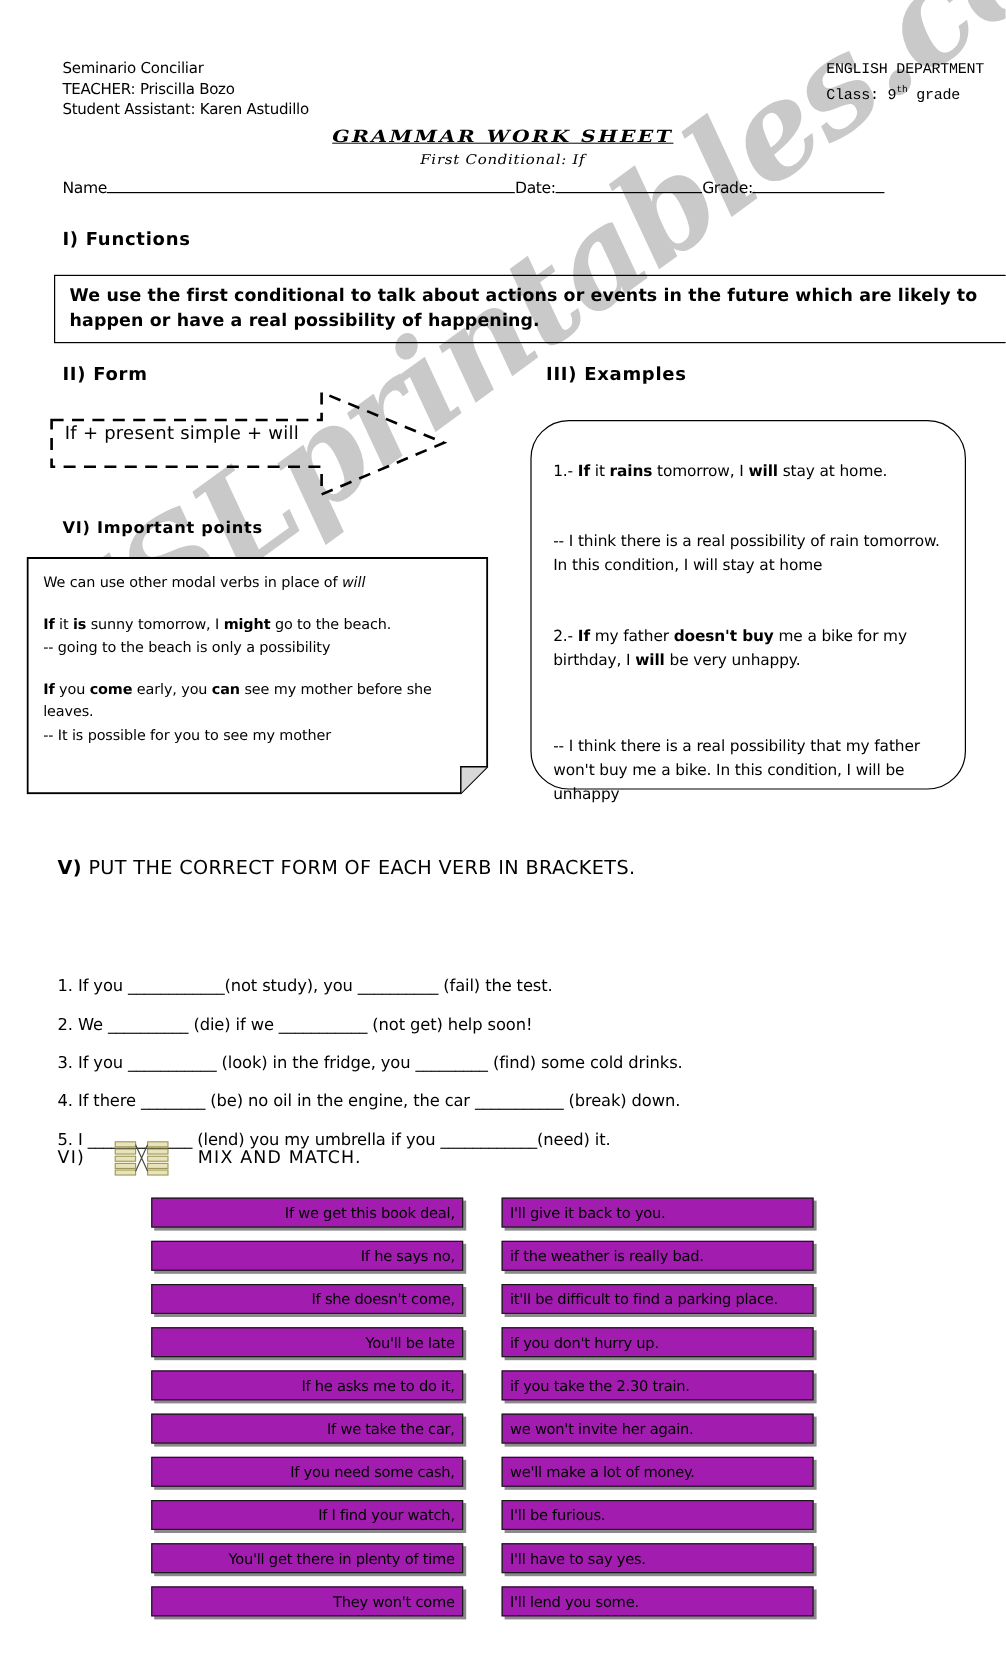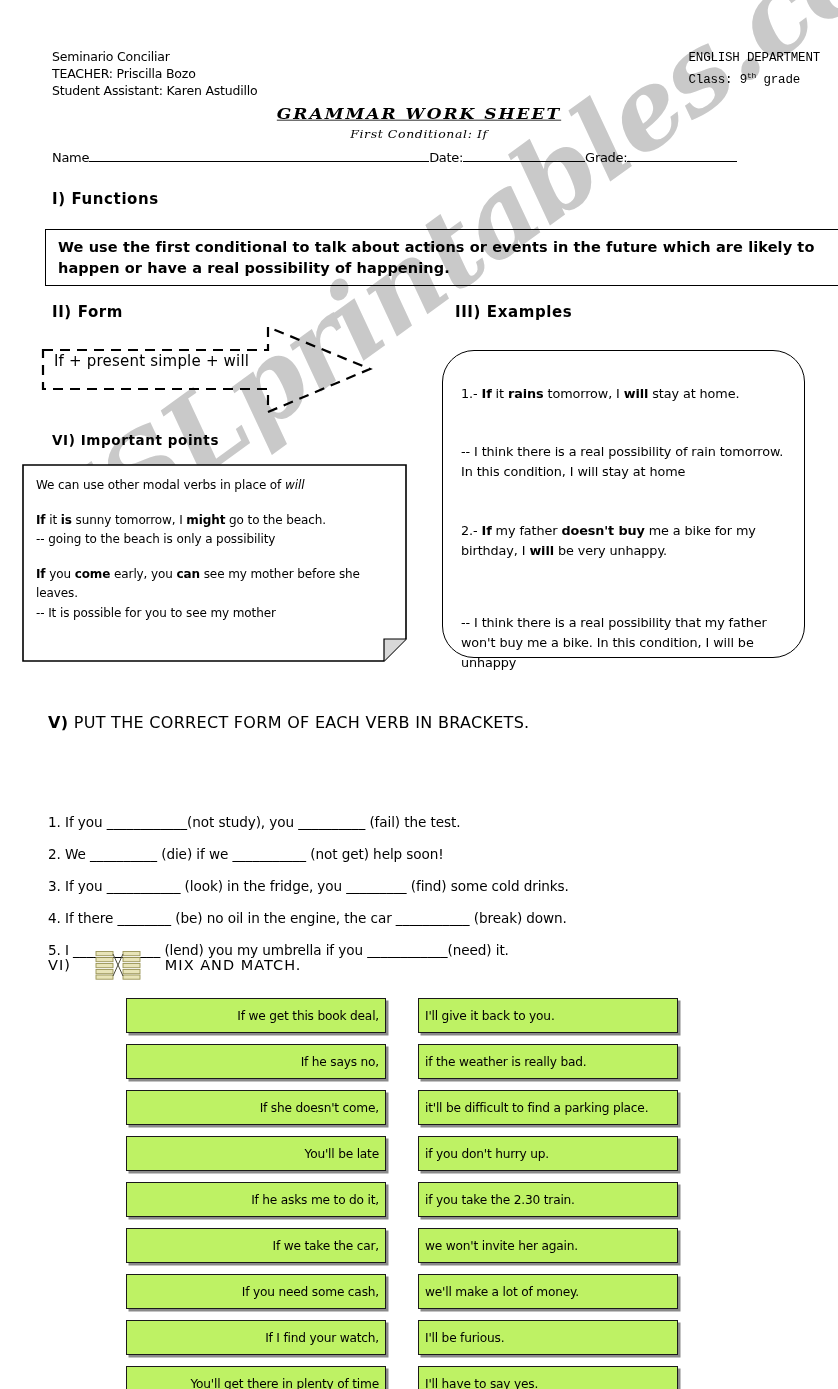--- a/index.html
+++ b/index.html
@@ -197,24 +197,24 @@
   }
   #match-icon { width: 46px; height: 30px; display: inline-block; }
 
   
   #match-area { position: absolute; left: 0; top: 998px; width: 838px; }
   .match-col { position: absolute; width: 260px; }
   #match-left  { left: 126px; }
   #match-right { left: 418px; }
 
   .match-item {
-    height: 35px;
+    height: 25px;
     margin-bottom: 11px;
     border: 1.3px solid #1a1a1a;
-    background: #bef264;
+    background: #a21caf;
     box-shadow: 2.5px 2.5px 0 #8a8a8a;
     display: flex;
     align-items: center;
     font-family: "DejaVu Sans", sans-serif;
     font-size: 12.2px;
     letter-spacing: -0.2px;
     padding: 0 6px;
   }
   #match-left .match-item  { justify-content: flex-end; }
   #match-right .match-item { justify-content: flex-start; }

